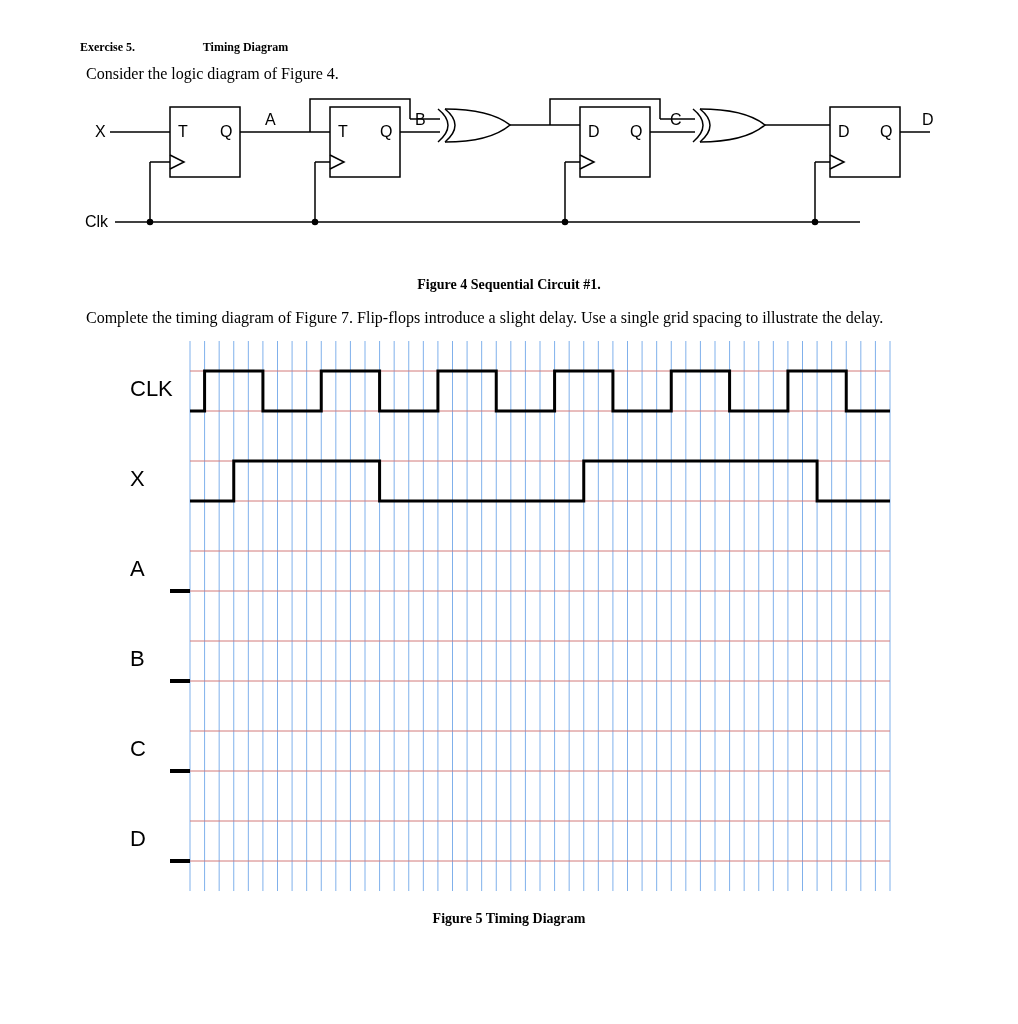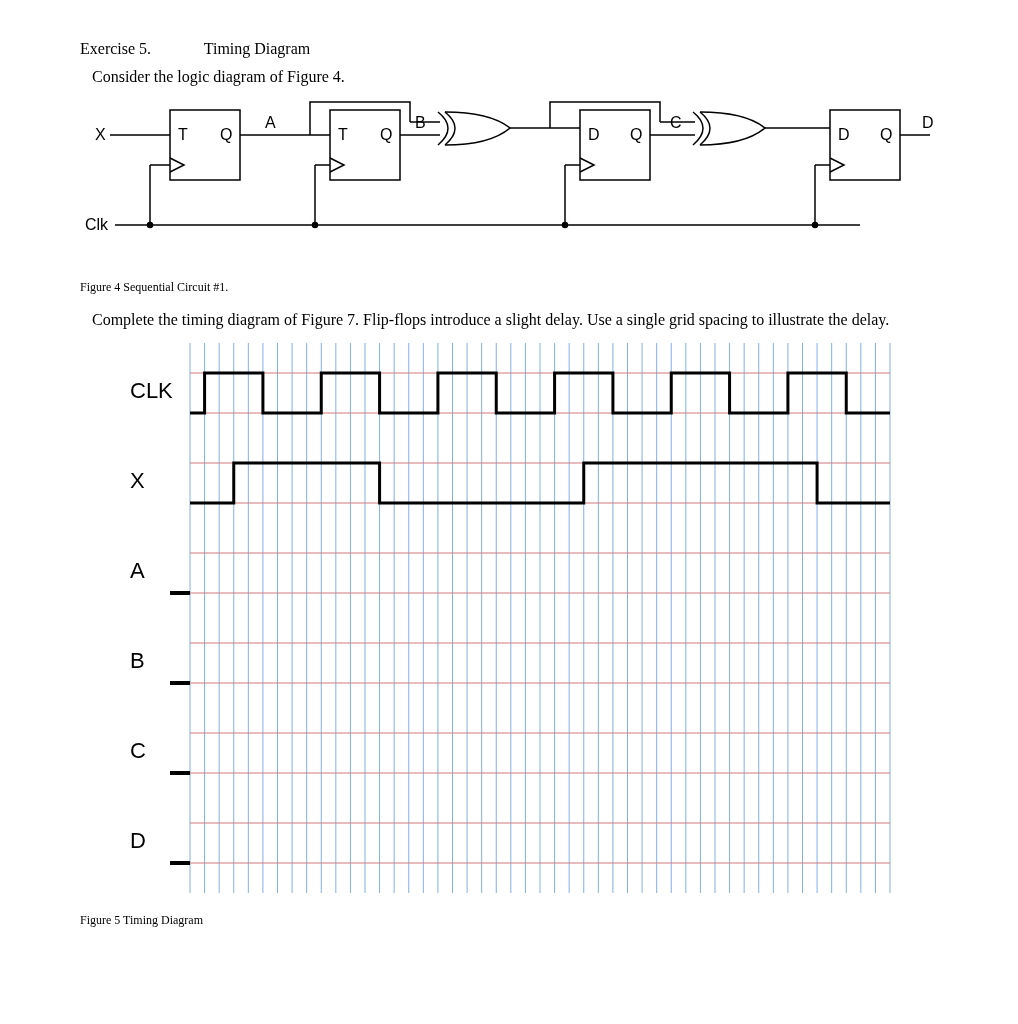--- a/index.html
+++ b/index.html
@@ -6,27 +6,27 @@
     font-family: "Times New Roman", Times, serif;
     font-size: 16px;
     color: #000;
     background: #fff;
     margin: 0;
     padding: 40px 80px;
     width: 1018px;
     box-sizing: border-box;
   }
   .heading {
-    font-weight: normal;
-    font-size: 16px;
+    font-weight: bold;
+    font-size: 12px;
     margin-bottom: 4px;
   }
   .heading .exno { display:inline-block; width:120px; }
-  .para { font-size: 16px; margin: 10px 0 14px 12px; }
-  .caption { font-weight:normal; font-size:12px; margin:10px 0 16px 0; }
+  .para { font-size: 16px; margin: 10px 0 14px 6px; }
+  .caption { text-align:center; font-weight:bold; font-size:14px; margin:10px 0 16px 0; }
   svg { display:block; }
 </style>
 </head>
 <body>
 
 <div class="heading">
   <span class="exno">Exercise 5.</span>
   <span>Timing Diagram</span>
 </div>
 

